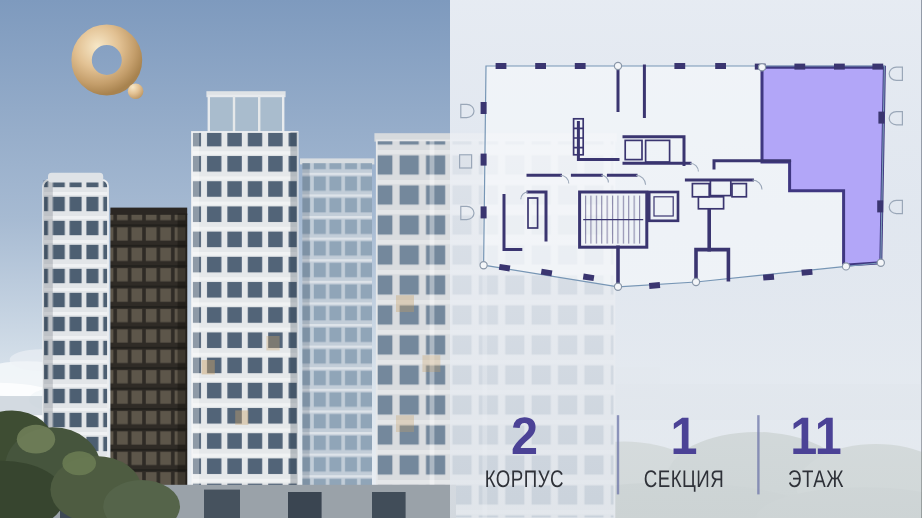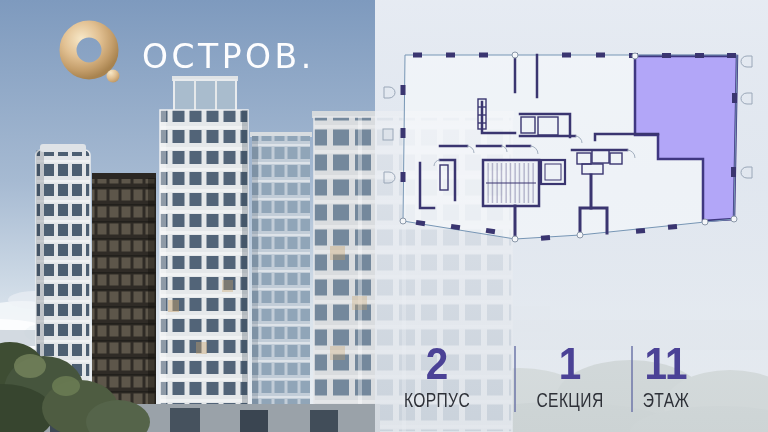--- a/index.html
+++ b/index.html
@@ -148,21 +148,20 @@
         <radialGradient id="gold" cx=".32" cy=".24" r=".95">
           <stop offset="0" stop-color="#f7e8c8"></stop>
           <stop offset=".45" stop-color="#e2c193"></stop>
           <stop offset=".78" stop-color="#c49e6b"></stop>
           <stop offset="1" stop-color="#a8834f"></stop>
         </radialGradient>
       </defs>
       <circle cx="32" cy="33" r="21" fill="none" stroke="url(#gold)" stroke-width="17"></circle>
       <circle cx="56" cy="59" r="6.5" fill="url(#gold)"></circle>
     </svg>
-    <span class="logo-text">ОСТРОВ.</span>
   </div>
 
   <svg class="plan" width="380" height="232" viewBox="0 0 380 232">
 
     <polygon points="27,19 359,19 356,183 327,186 202,199 137,203 25,185" fill="rgba(250,251,253,0.55)" stroke="none"></polygon>
 
     <polygon points="257,20 359,20 356,183 325,185 325,123 280,123 280,99 257,99" fill="#b2a6f8" stroke="#3f3781" stroke-width="2.5" stroke-linejoin="miter"></polygon>
 
     <polygon points="27,19 359,19 356,183 327,186 202,199 137,203 25,185" fill="none" stroke="#7796b5" stroke-width="1"></polygon>
 
@@ -267,19 +266,19 @@
     <div class="info-item" style="left:7px;">
       <div class="info-value">2</div>
       <div class="info-label">КОРПУС</div>
     </div>
     <div class="info-sep" style="left:139px;"></div>
     <div class="info-item" style="left:140px;">
       <div class="info-value">1</div>
       <div class="info-label">СЕКЦИЯ</div>
     </div>
     <div class="info-sep" style="left:256px;"></div>
-    <div class="info-item" style="left:236px;">
+    <div class="info-item" style="left:250px;">
       <div class="info-value">11</div>
       <div class="info-label">ЭТАЖ</div>
     </div>
   </div>
 
 </div>
 
 </body></html>

